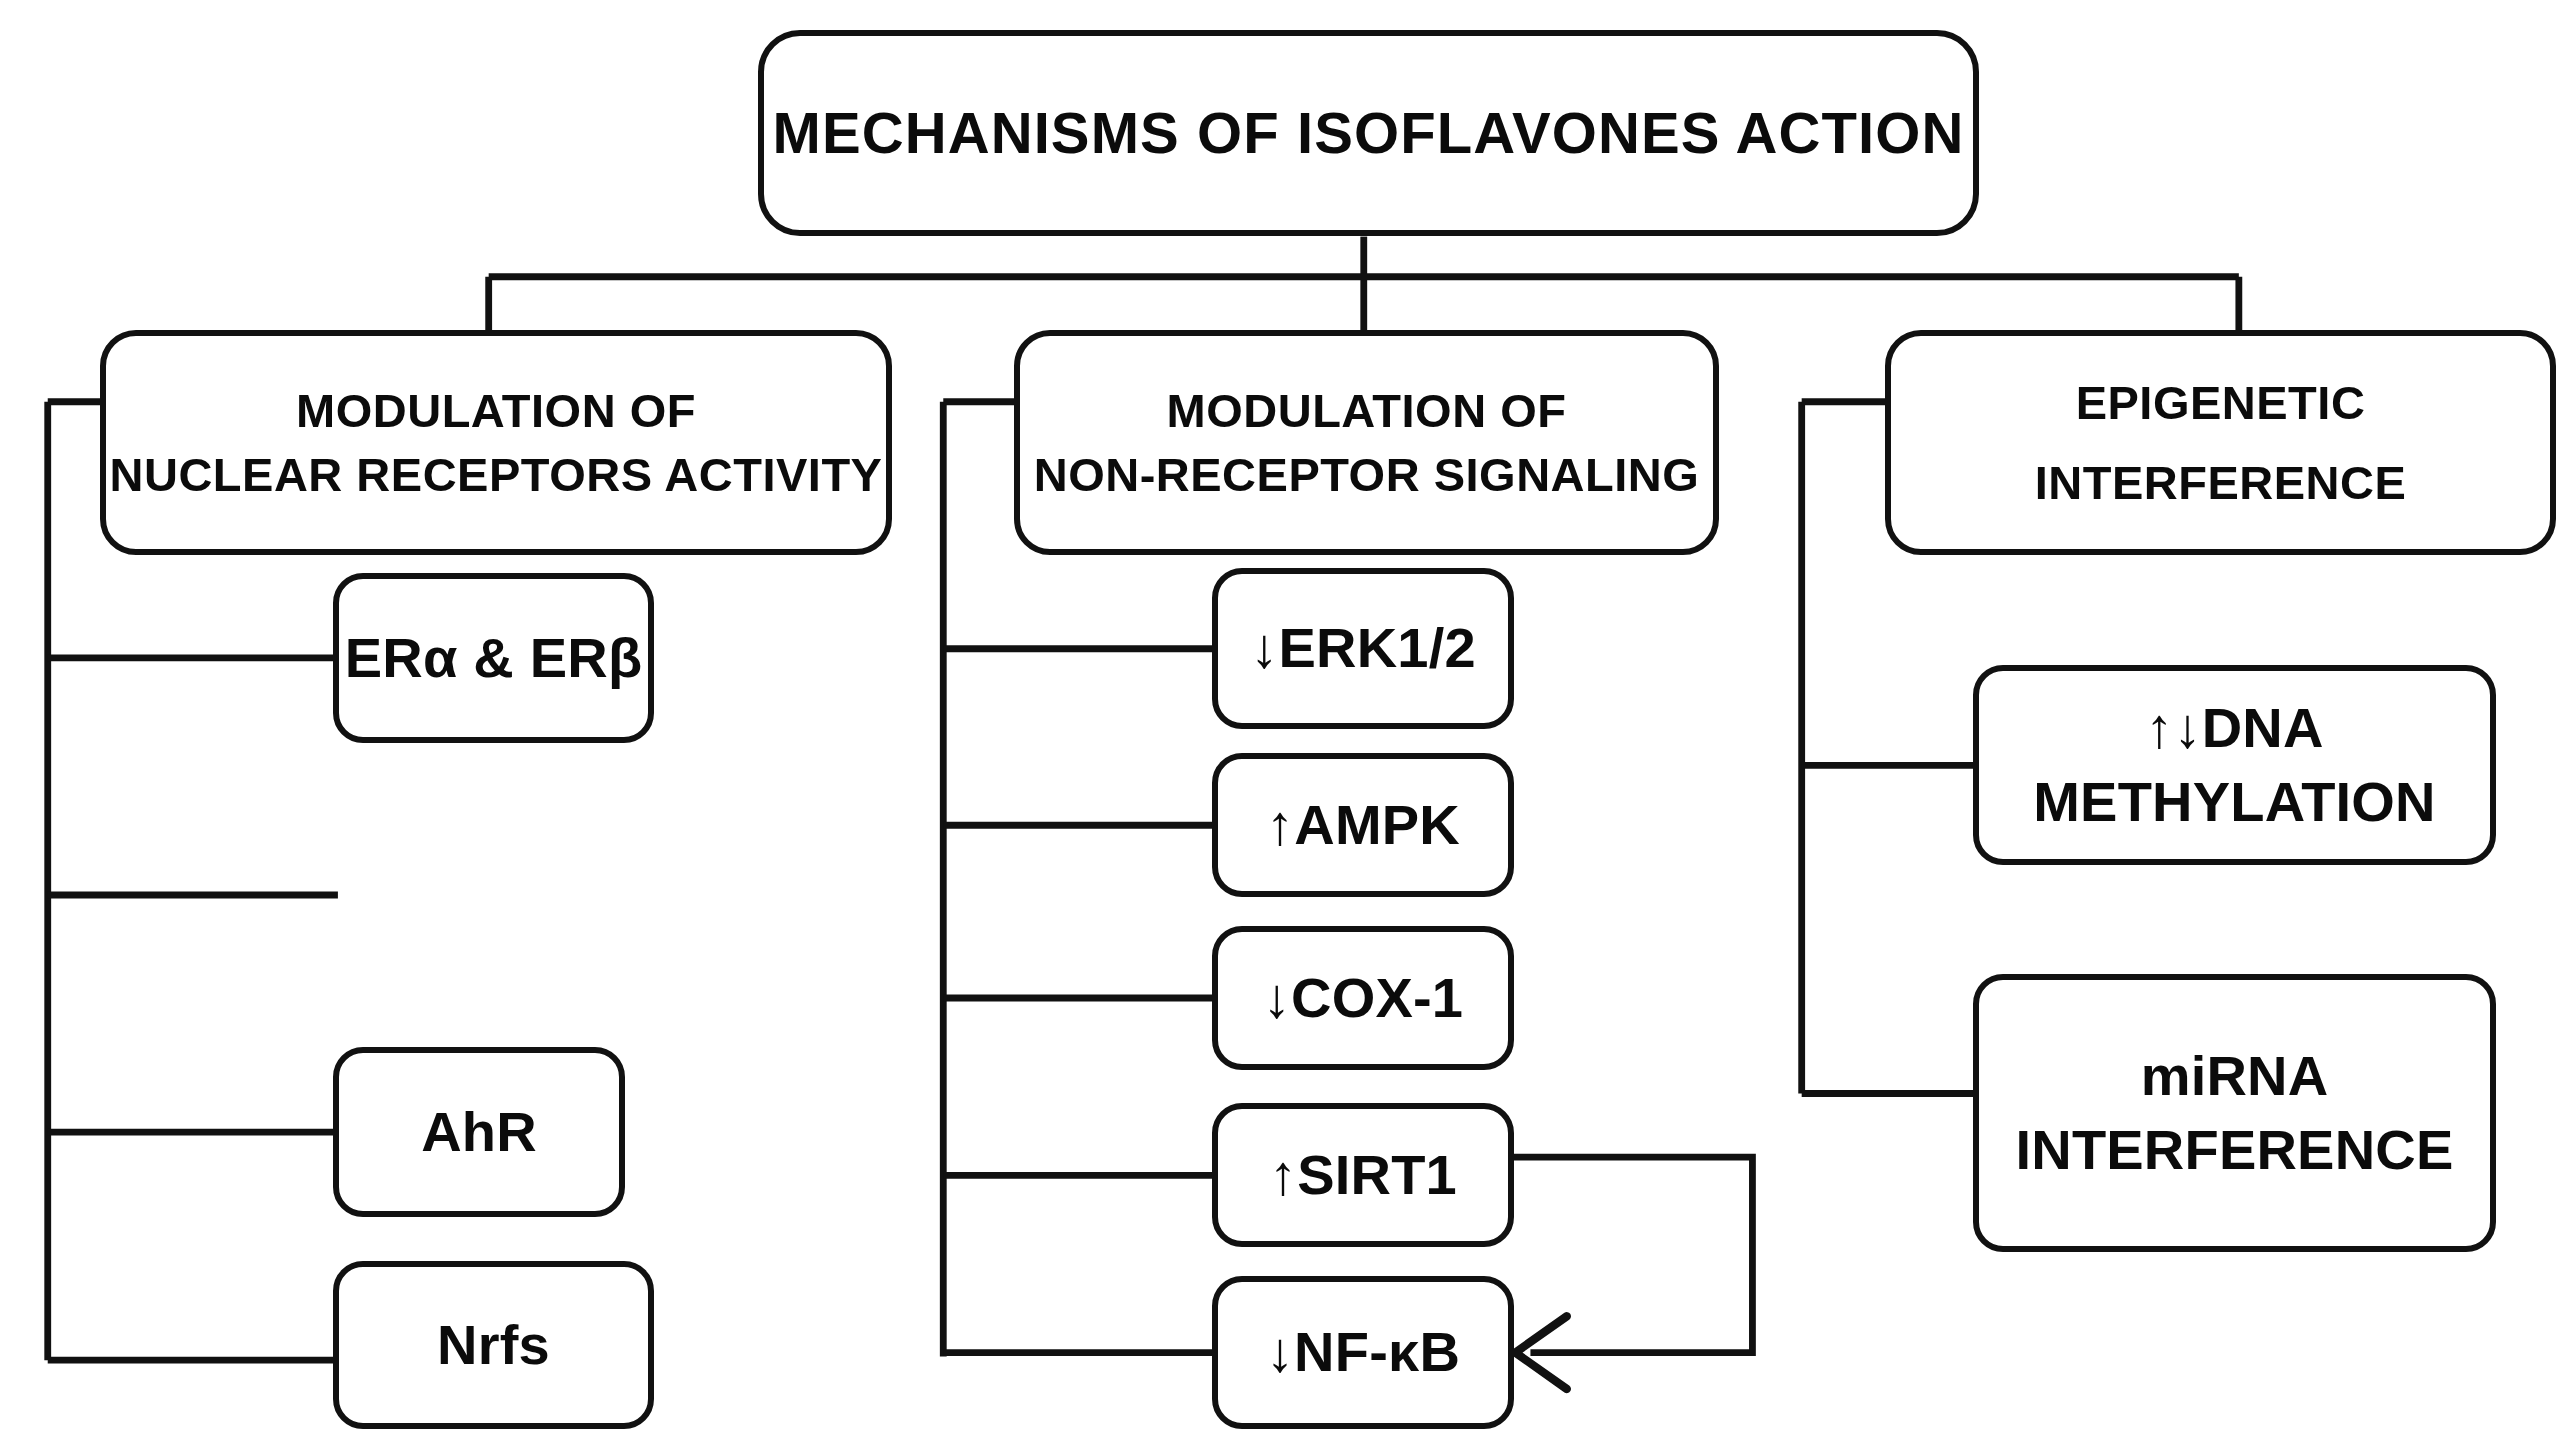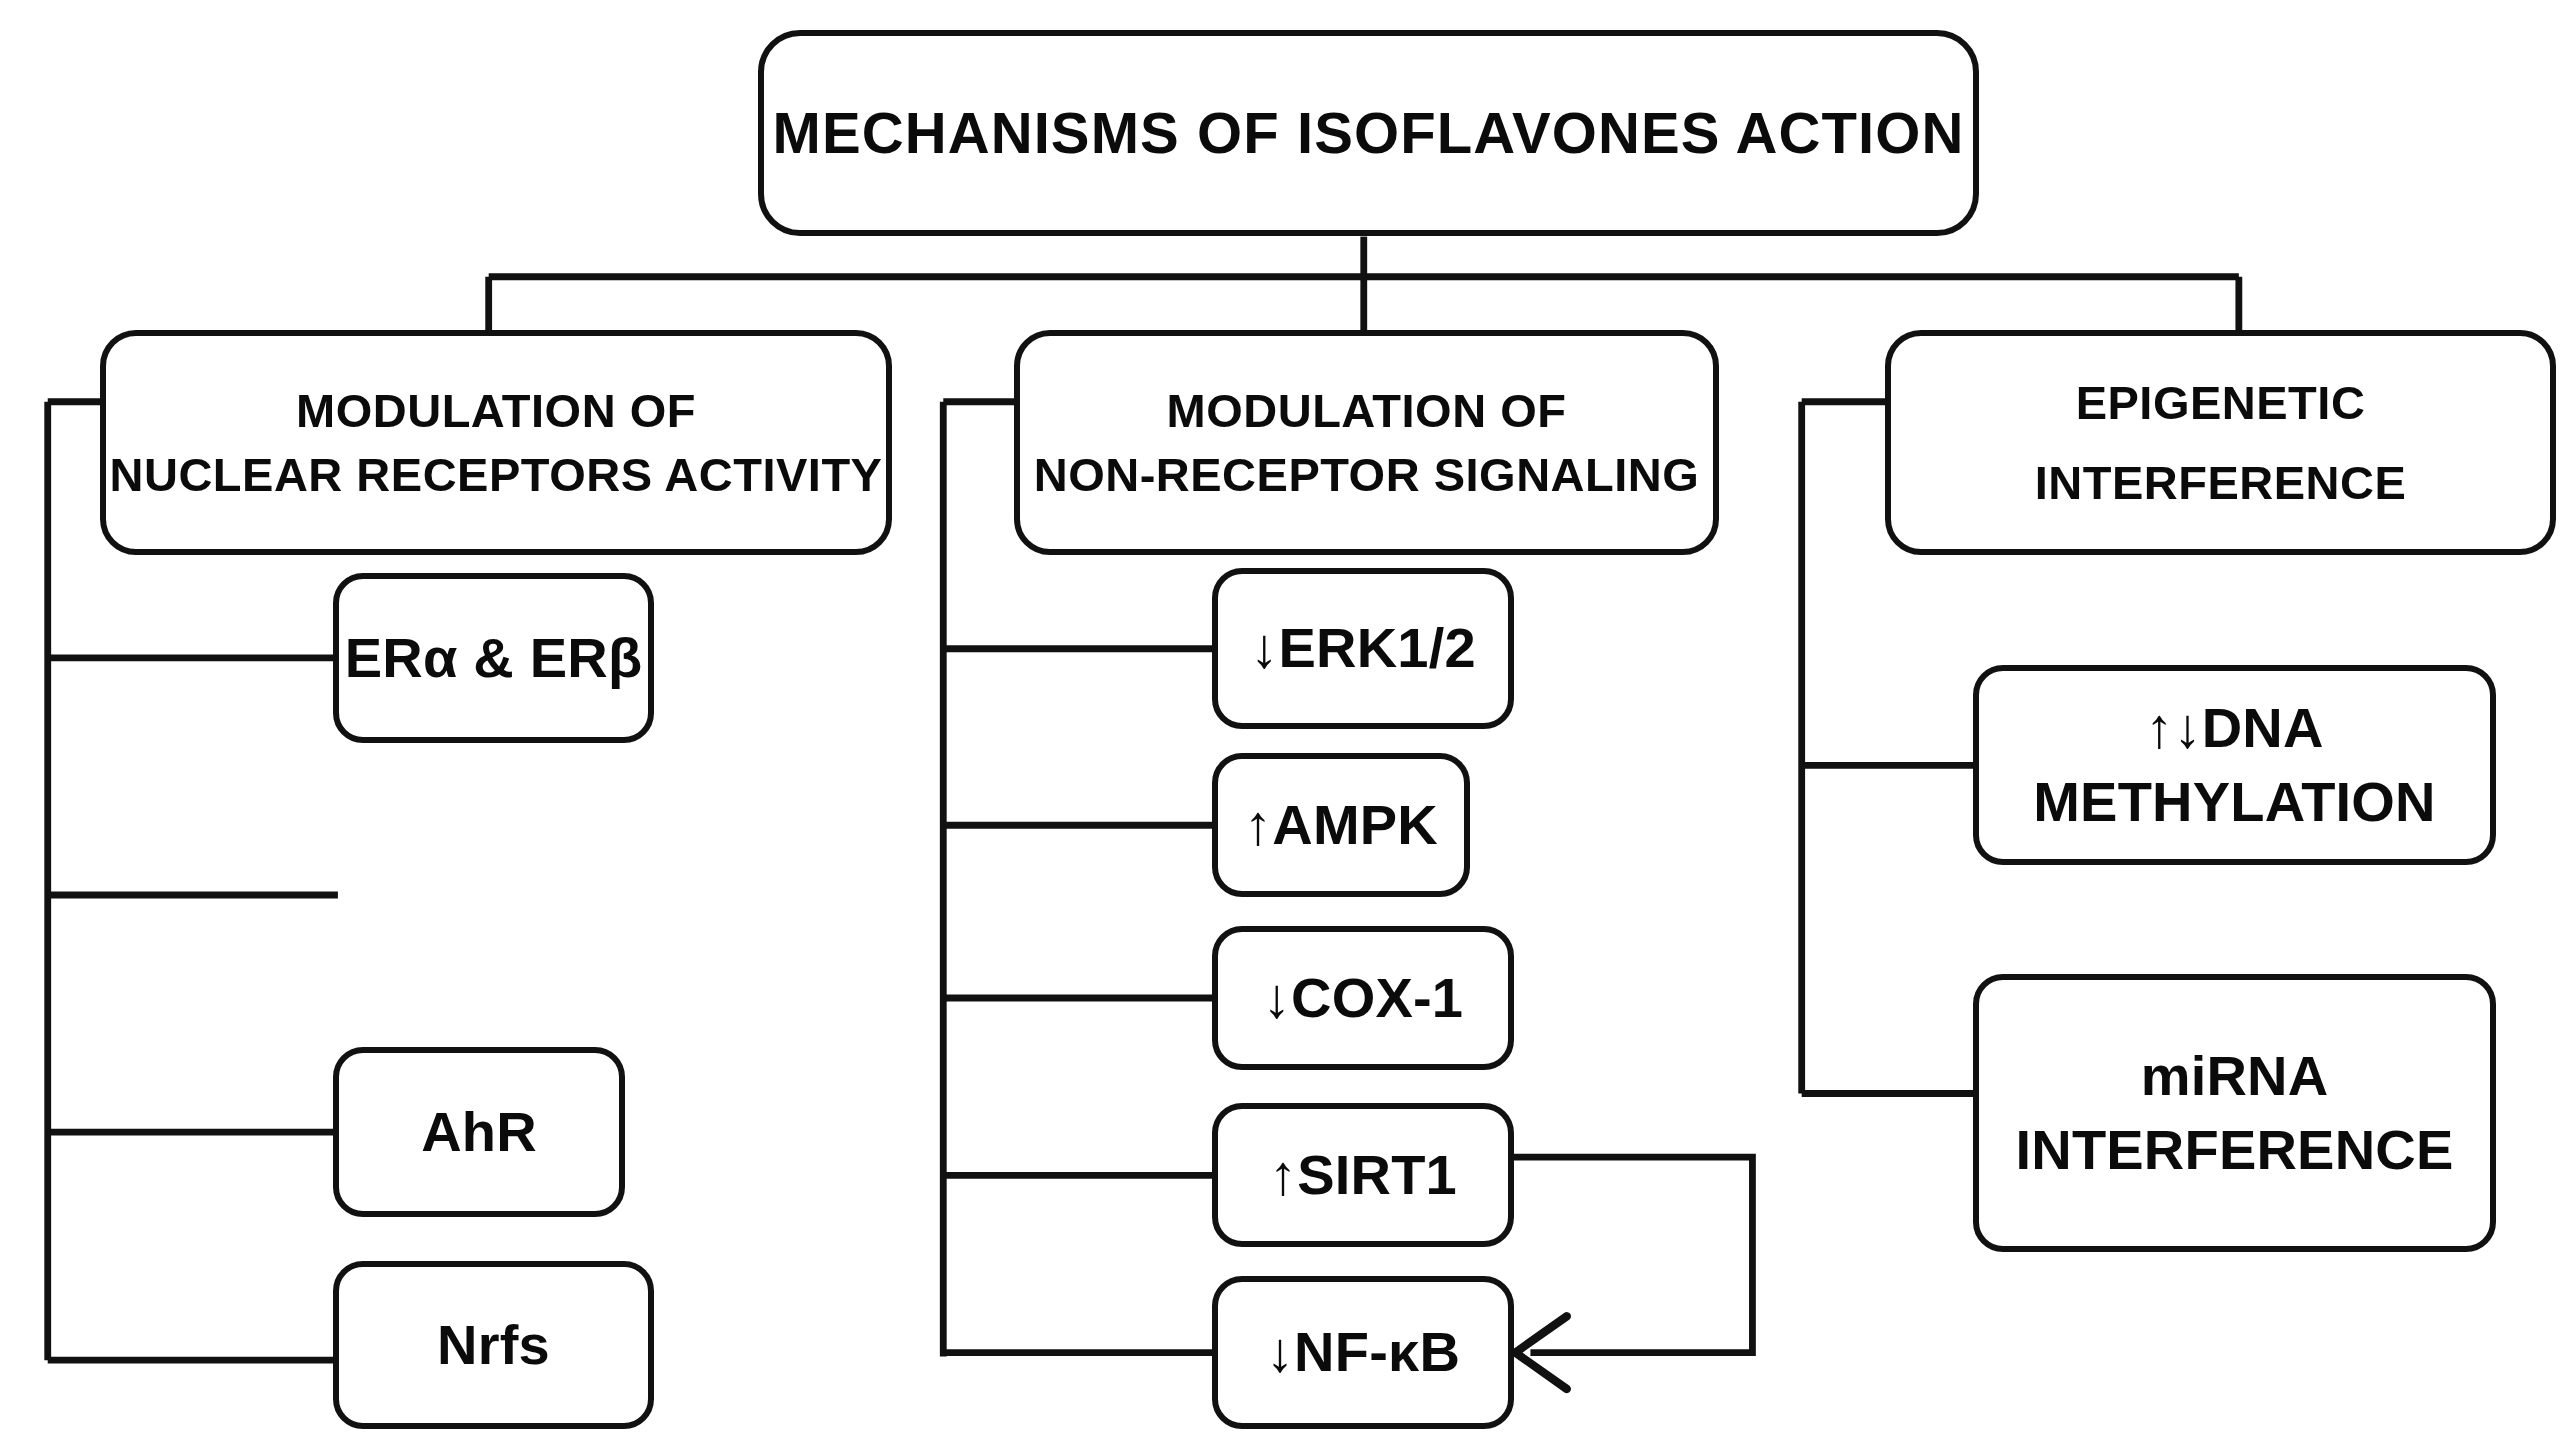--- a/index.html
+++ b/index.html
@@ -77,21 +77,21 @@
   }
   .node--leaf .line + .line { margin-top: 7.6px; }
 
   #leaf-er      { left: 333px; top: 573px;  width: 321px; height: 170px; }
   #leaf-ppar    { left: 333px; top: 785px; width: 321px; height: 220px; }
   #leaf-ahr     { left: 333px; top: 1047px; width: 292px; height: 170px; }
   #leaf-nrfs    { left: 333px; top: 1261px; width: 321px; height: 168px; }
 
   
   #leaf-erk     { left: 1212px; top: 568px;  width: 302px; height: 161px; }
-  #leaf-ampk    { left: 1212px; top: 753px;  width: 258px; height: 144px; }
+  #leaf-ampk    { left: 1212px; top: 753px;  width: 302px; height: 144px; }
   #leaf-cox     { left: 1212px; top: 926px; width: 302px; height: 144px; }
   #leaf-sirt    { left: 1212px; top: 1103px; width: 302px; height: 144px; }
   #leaf-nfkb    { left: 1212px; top: 1276px; width: 302px; height: 153px; }
 
   
   #leaf-dna     { left: 1973px; top: 665px;  width: 523px; height: 200px; }
   #leaf-mirna   { left: 1973px; top: 974px; width: 523px; height: 278px; }
 
   .arrow-glyph {
     font-family: Liberation Sans, sans-serif;

